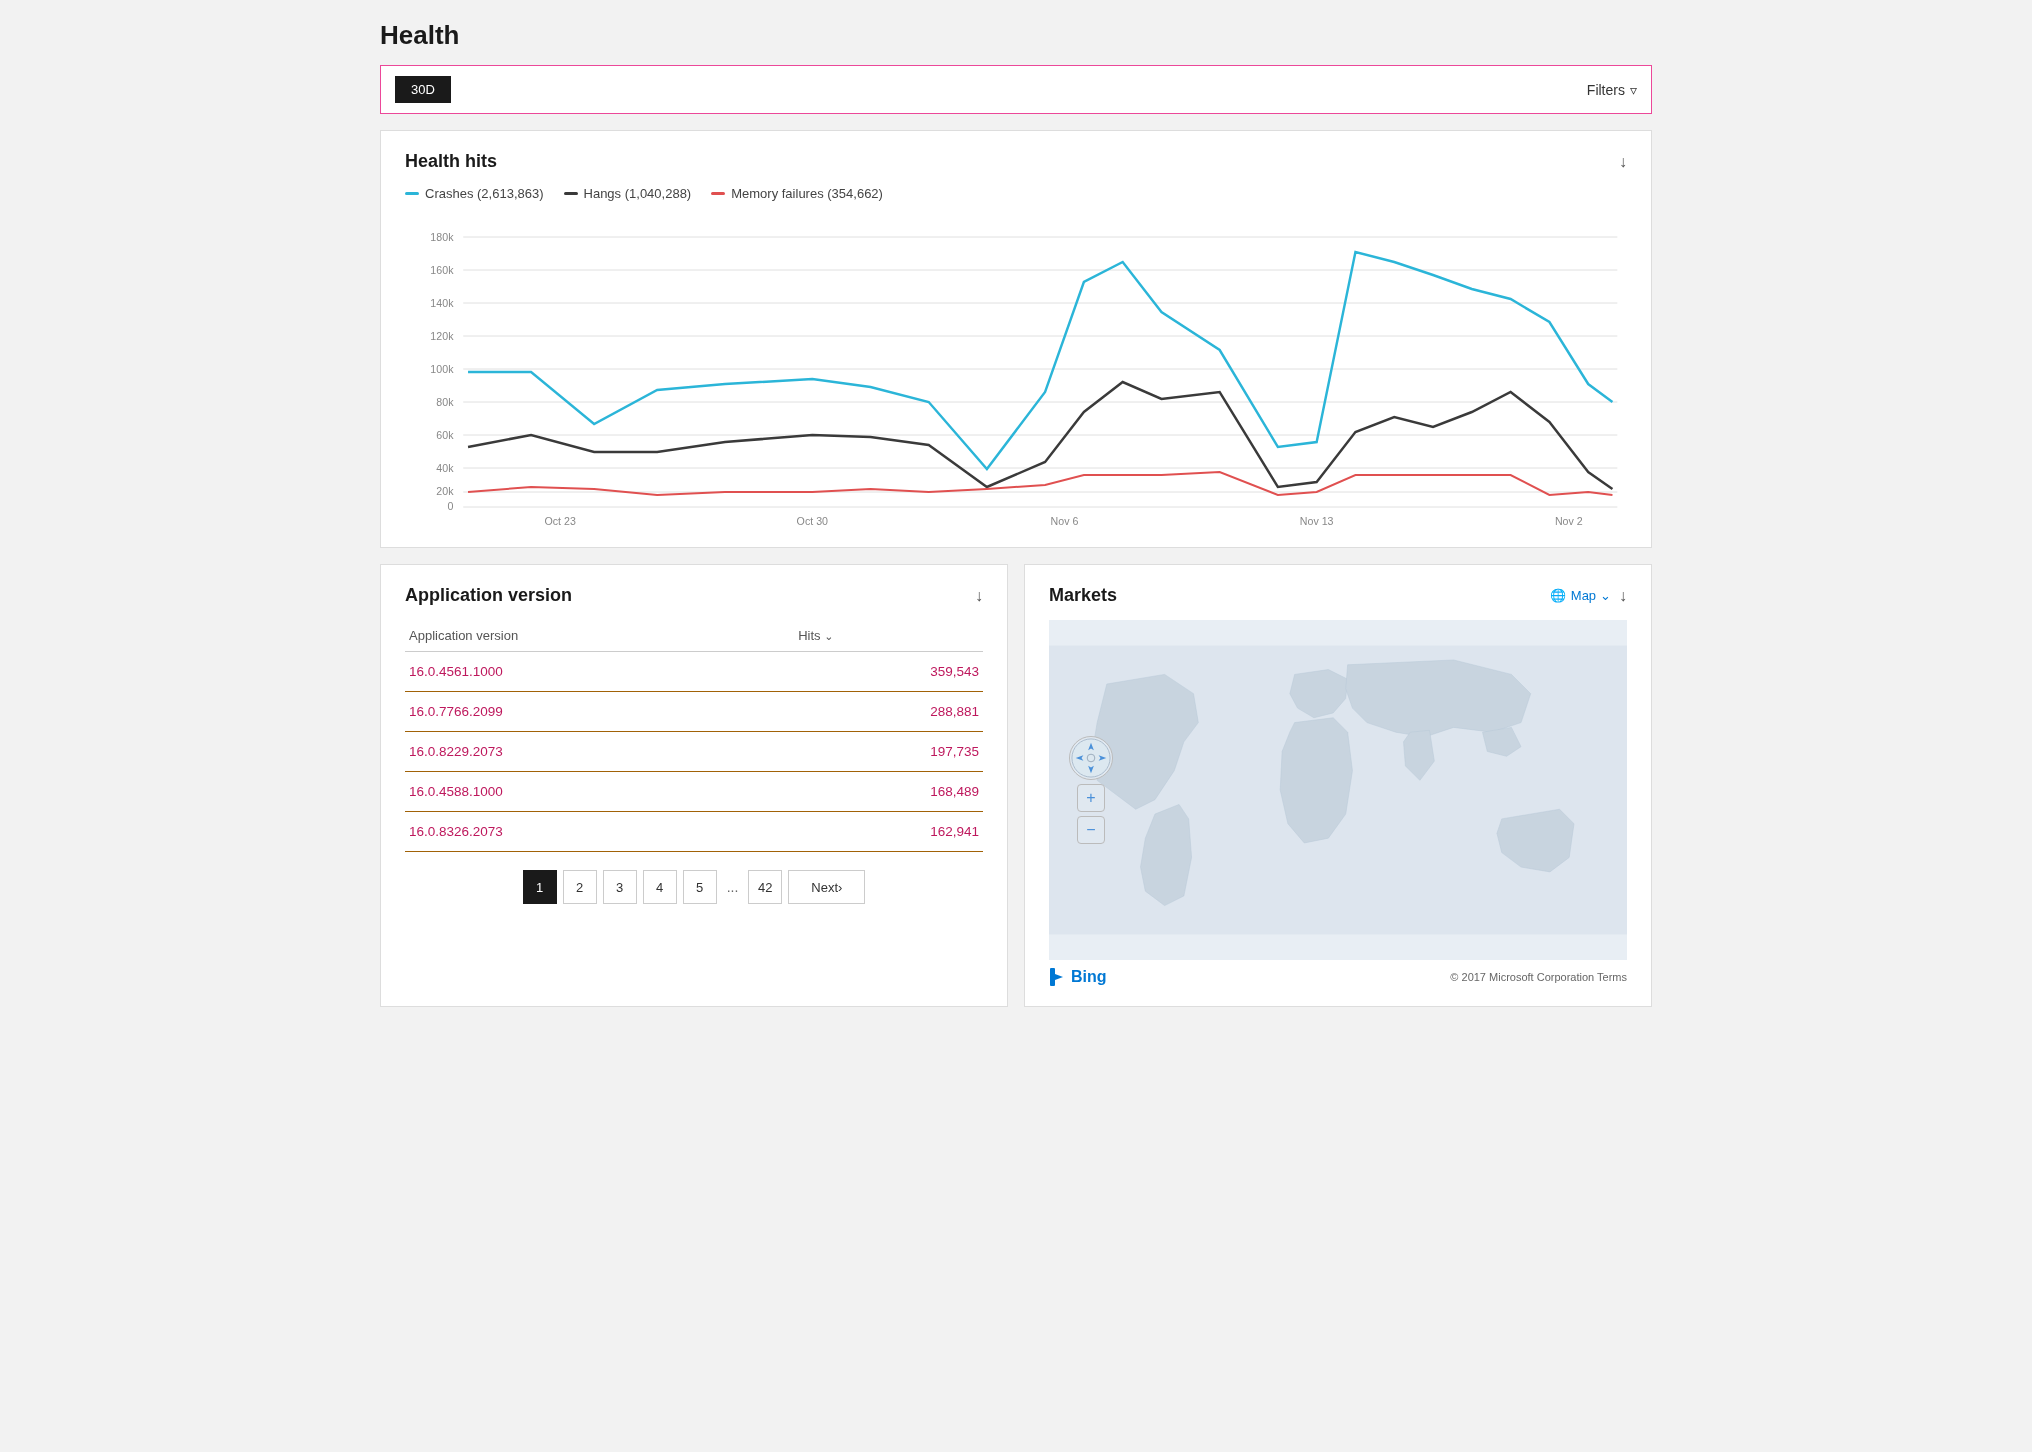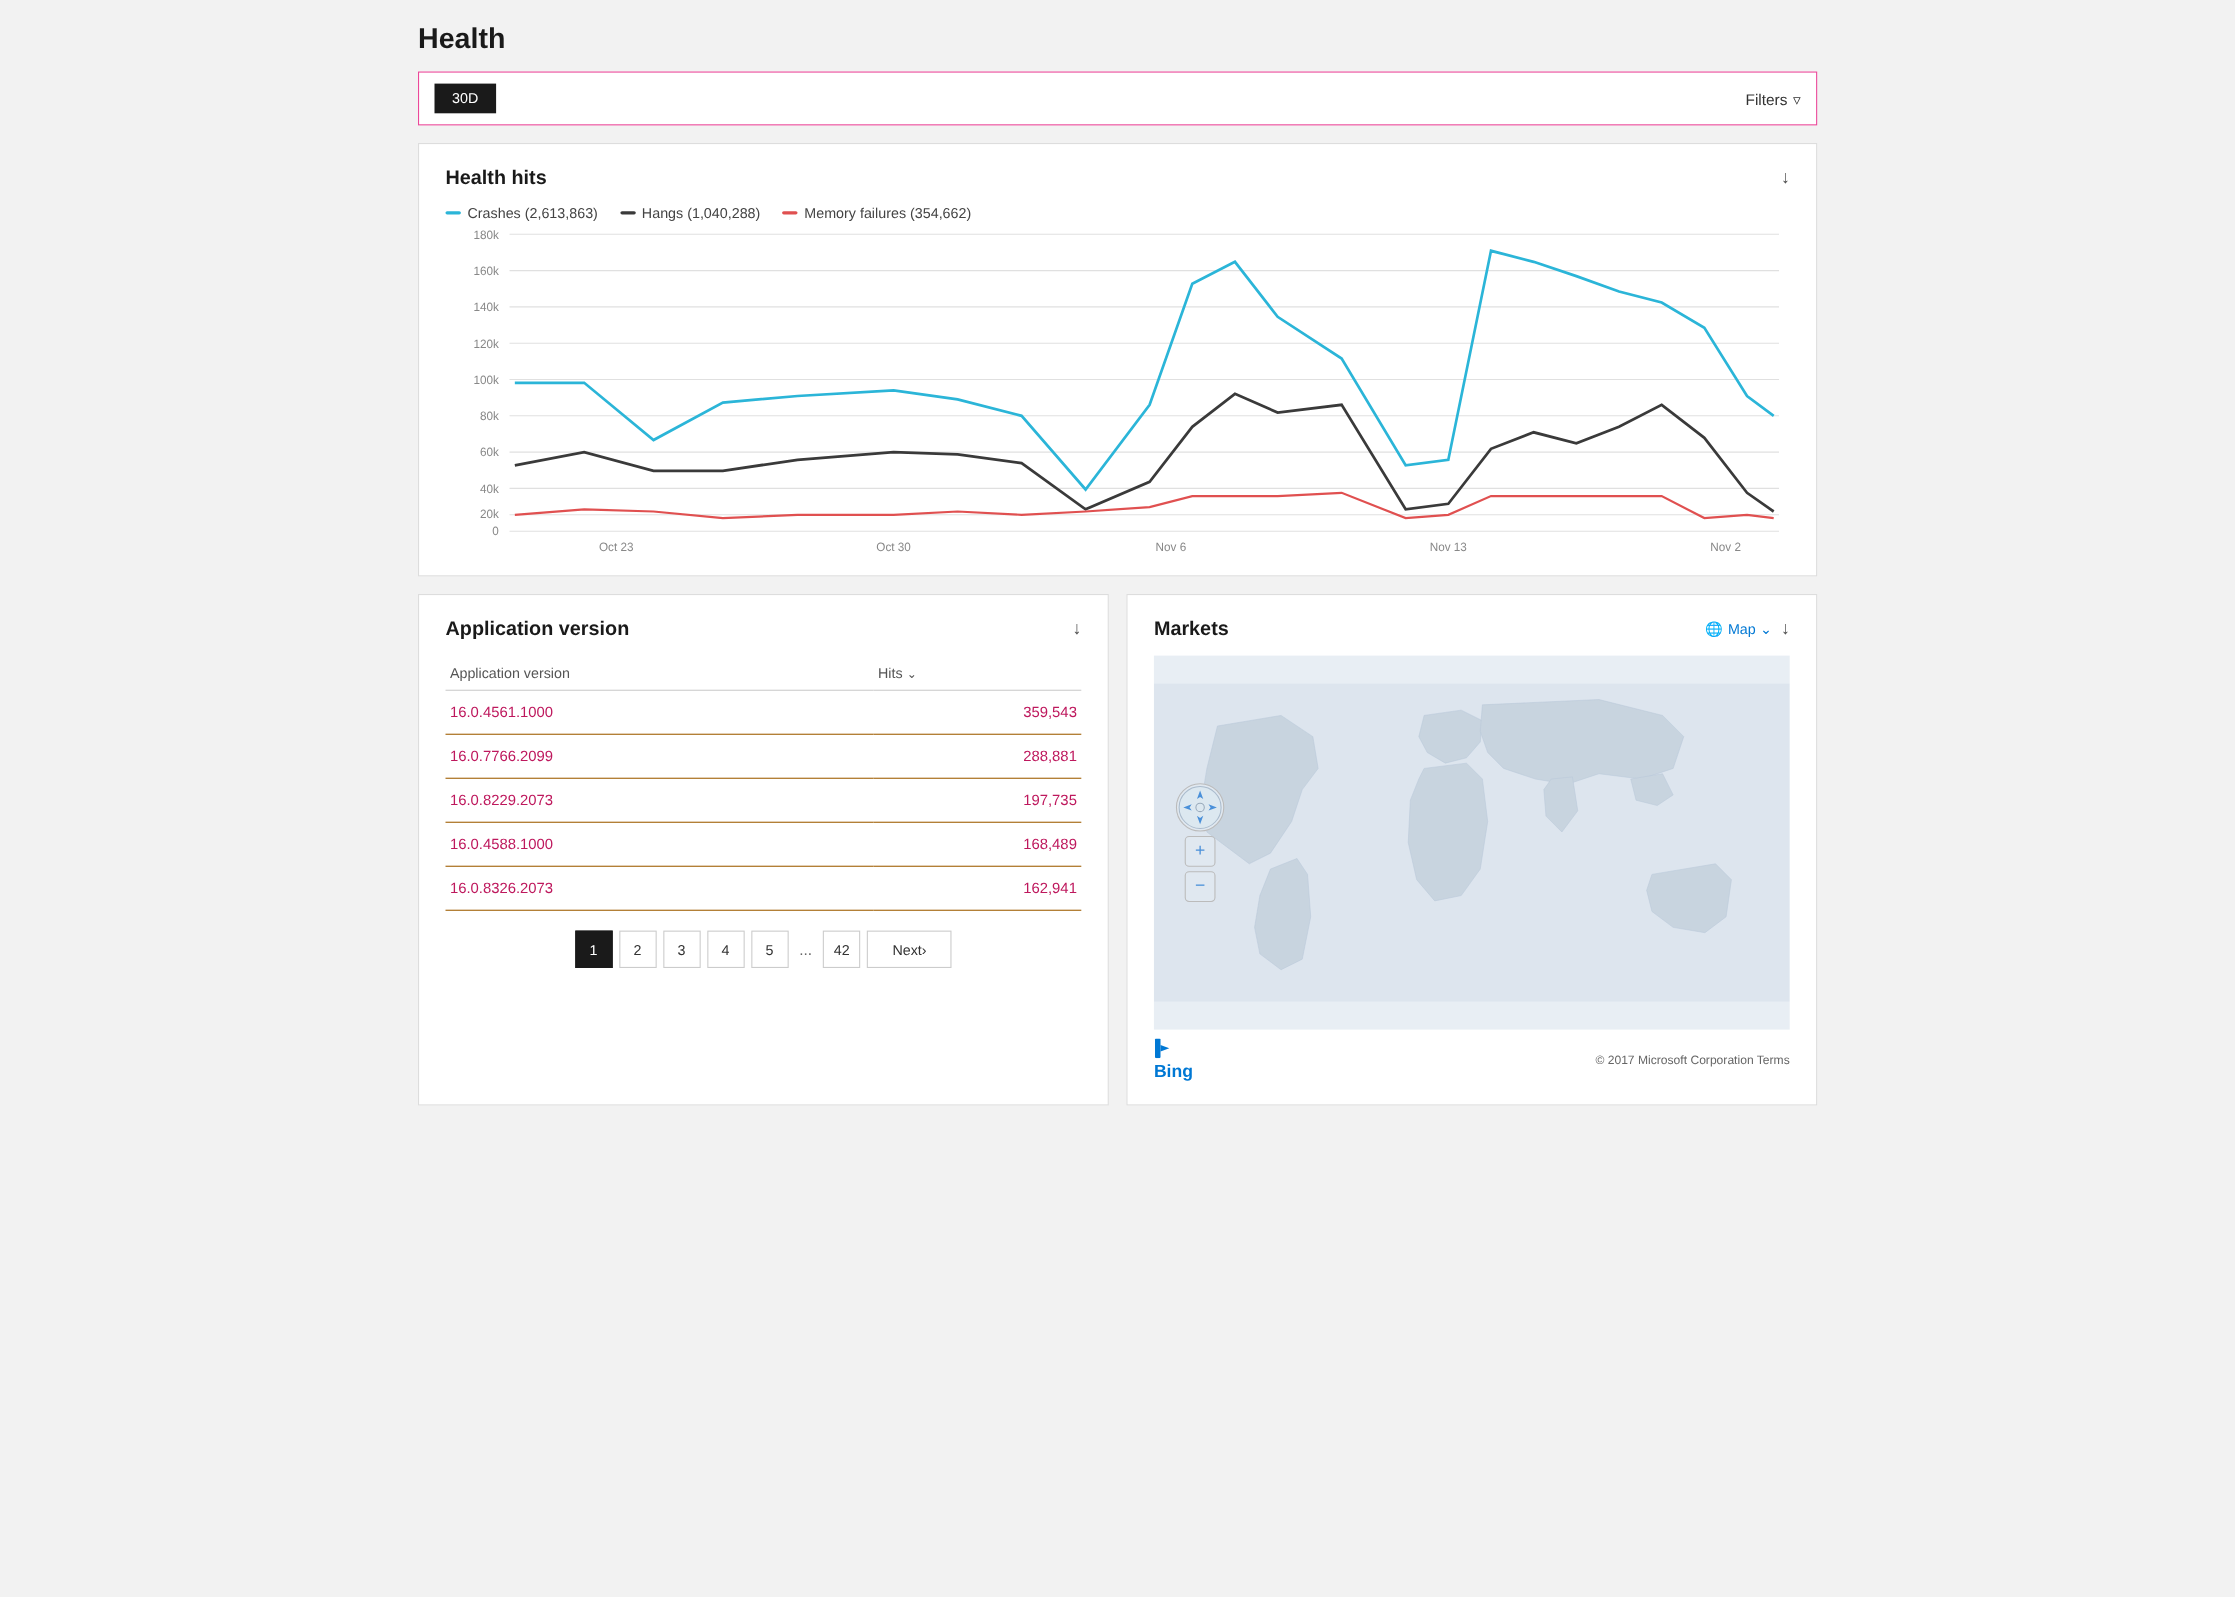--- a/index.html
+++ b/index.html
@@ -68,21 +68,21 @@
     }
     .download-icon {
       font-size: 16px;
       color: #555;
       cursor: pointer;
     }
     
     .legend {
       display: flex;
       gap: 20px;
-      margin-bottom: 2px;
+      margin-bottom: 26px;
       font-size: 13px;
       color: #444;
       align-items: center;
     }
     .legend-item {
       display: flex;
       align-items: center;
       gap: 6px;
     }
     .legend-dot {
@@ -245,25 +245,25 @@
     .bing-footer {
       display: flex;
       align-items: center;
       justify-content: space-between;
       margin-top: 8px;
       font-size: 11px;
       color: #666;
     }
     .bing-logo {
       display: flex;
+      align-items: center;
       gap: 4px;
       font-size: 16px;
       font-weight: 700;
       color: #0078d4;
-      flex-direction: column;
     }
     .y-axis-label {
       font-size: 11px;
       fill: #888;
     }
     .x-axis-label {
       font-size: 11px;
       fill: #888;
     }
     .grid-line {

